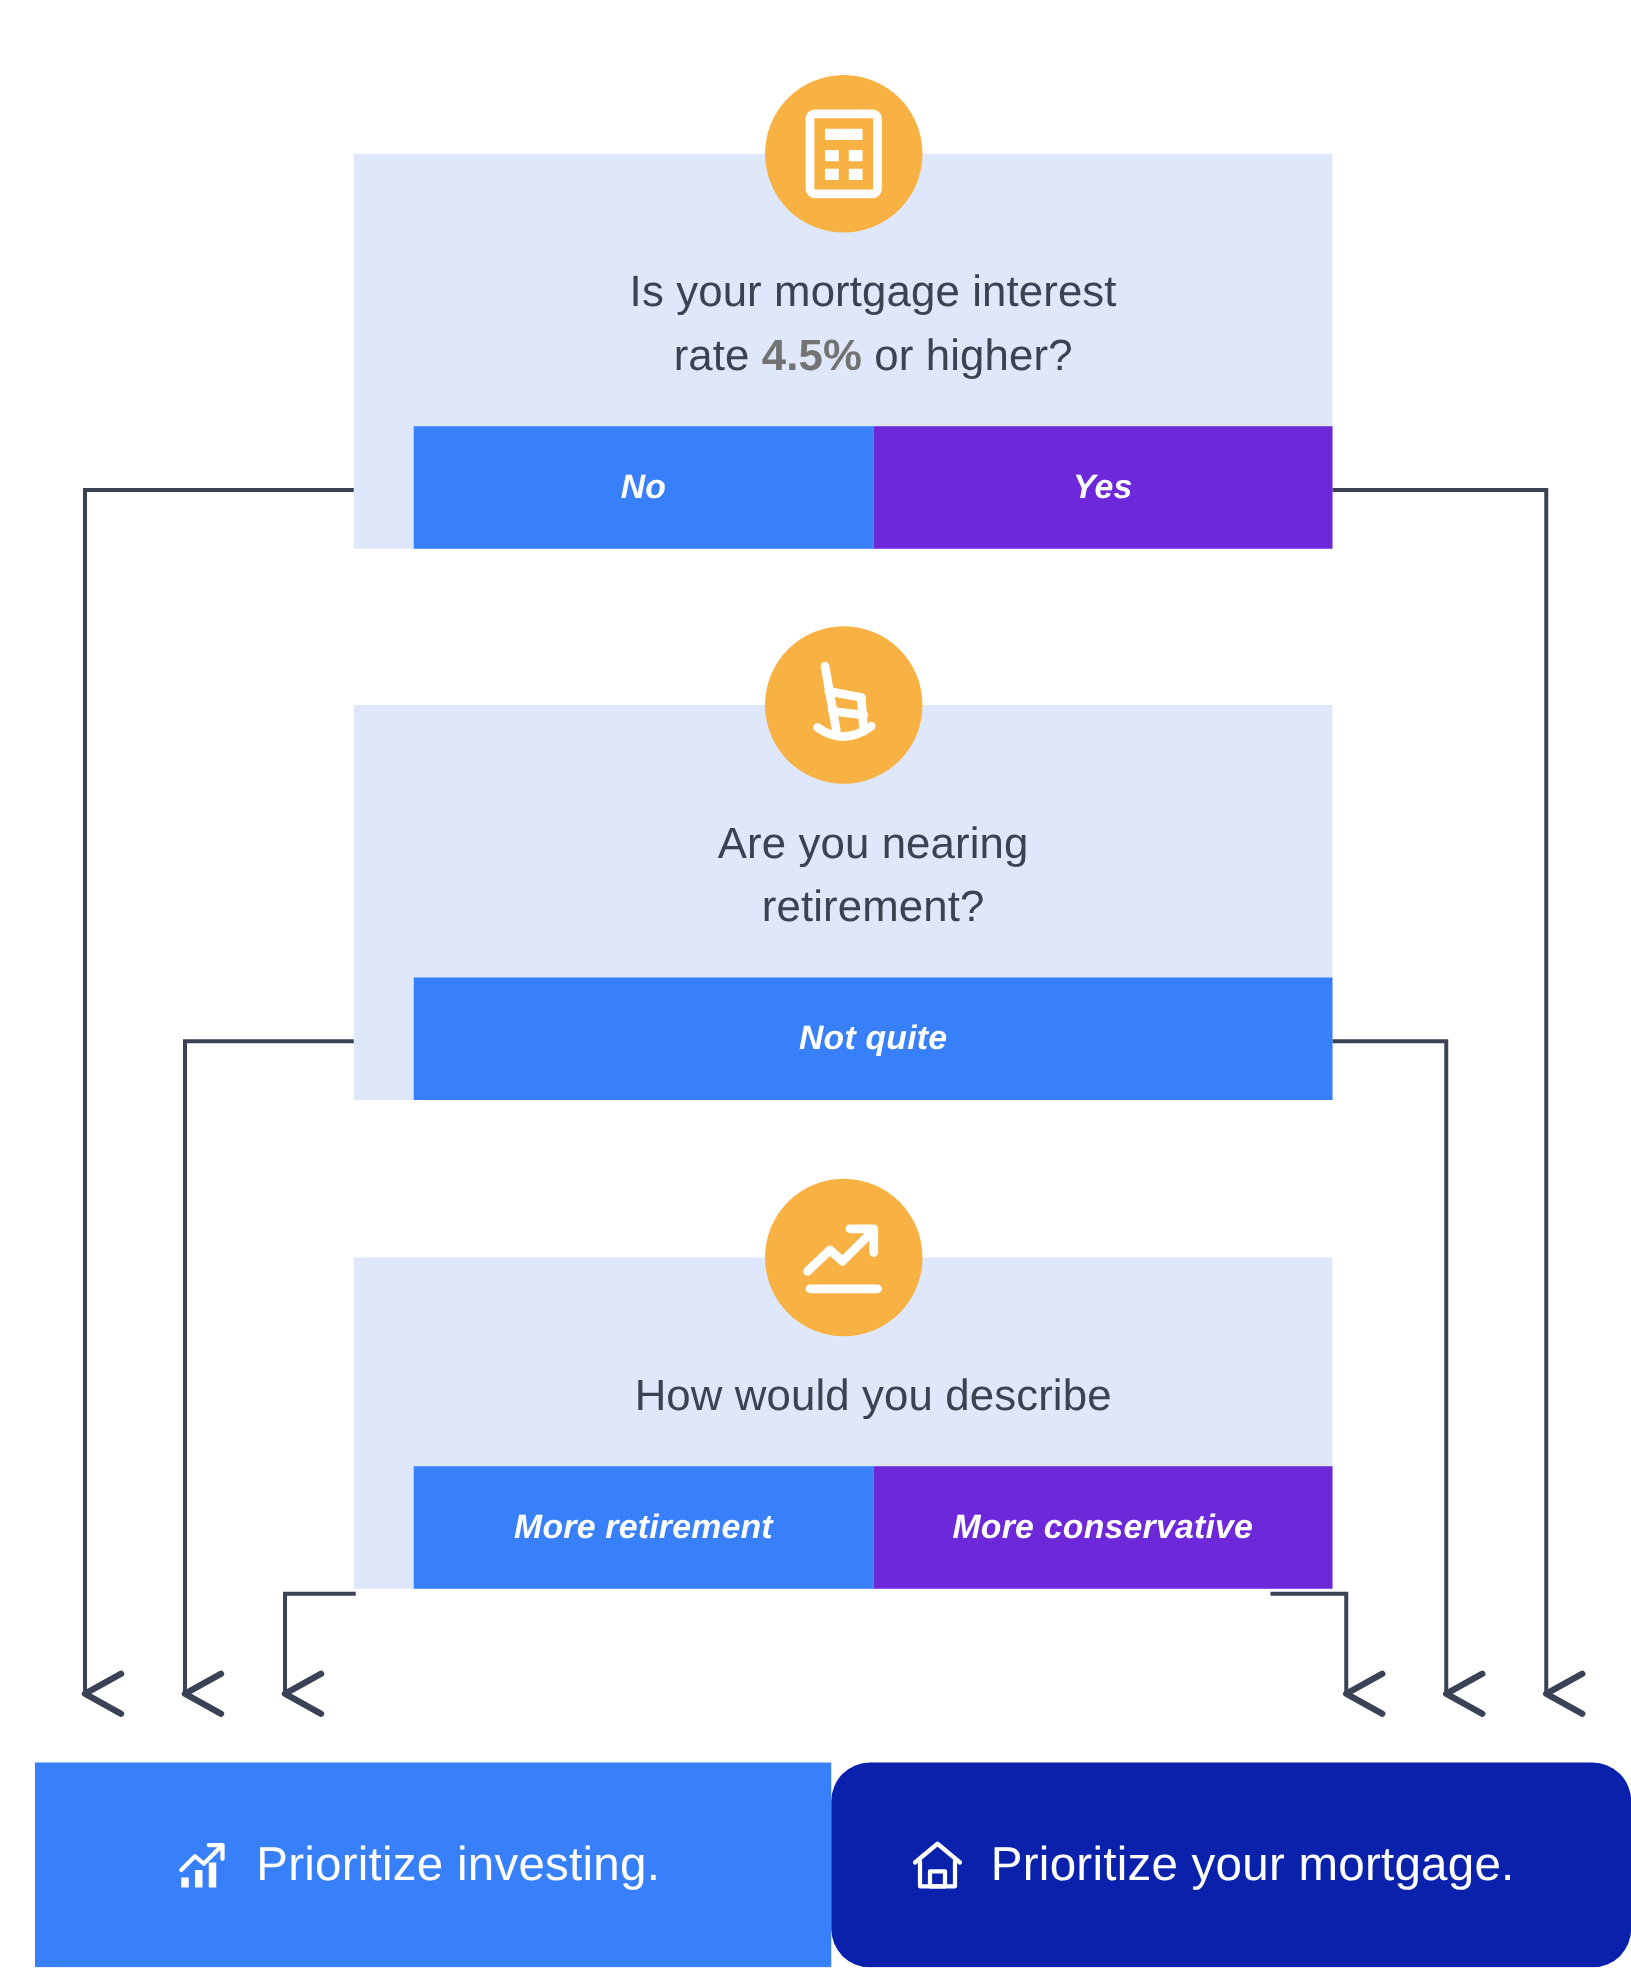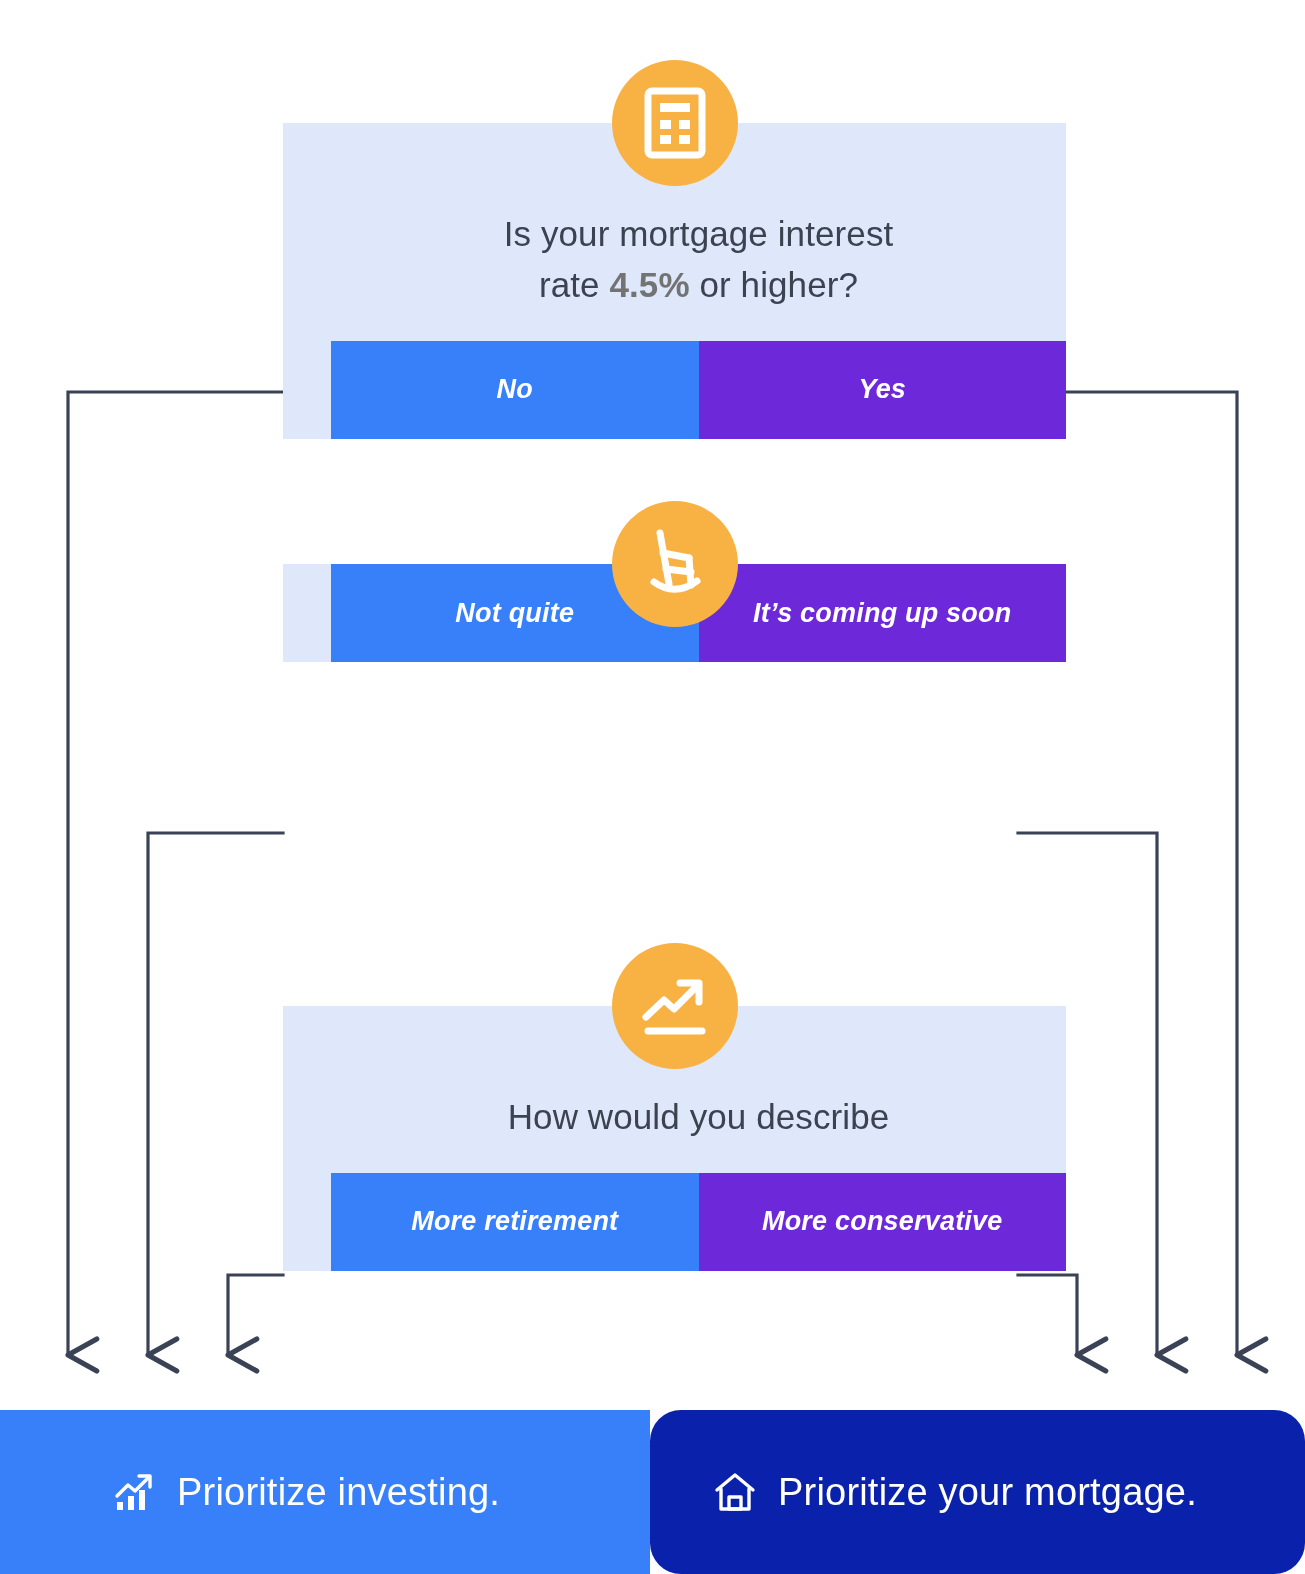--- a/index.html
+++ b/index.html
@@ -92,20 +92,21 @@
   .outcome{
     display:flex;
     align-items:center;
     color:#ffffff;
   }
   .outcome-left{
     width:650px;
     background:#3880fa;
     padding-left:113px;
     box-sizing:border-box;
+    margin-left:28px;
   }
   .outcome-right{
     width:655px;
     background:#0a22ab;
     padding-left:62px;
     box-sizing:border-box;
     border-radius:31px;
   }
   .outcome-icon{
     flex:0 0 auto;
@@ -173,23 +174,26 @@
       <svg width="66" height="74" viewBox="0 0 66 74">
         <g fill="none" stroke="#ffffff" stroke-width="7" stroke-linecap="round" stroke-linejoin="round">
           <path d="M18 6 L27 57"></path>
           <path d="M21 26 L47 31"></path>
           <path d="M24 42 L49 45"></path>
           <path d="M47 31 L49 58"></path>
           <path d="M12 55 Q33 70 55 54"></path>
         </g>
       </svg>
     </div>
+    <div class="card-body">
+      <span>Are you nearing</span><br>
+      <span>retirement?</span>
+    </div>
     <div class="answers">
       <div class="answer light">Not quite</div>
-      <div class="answer dark">It’s coming up soon</div>
     </div>
   </div>
 
   <div class="card" style="top:1006px;">
     <div class="bubble">
       <svg width="70" height="66" viewBox="0 0 70 66">
         <g fill="none" stroke="#ffffff" stroke-width="7" stroke-linecap="round" stroke-linejoin="round">
           <path d="M6 44 L24 27 L34 36 L58 12"></path>
           <path d="M40 10 L59 10 L59 29"></path>
           <path d="M8 58 L62 58"></path>

